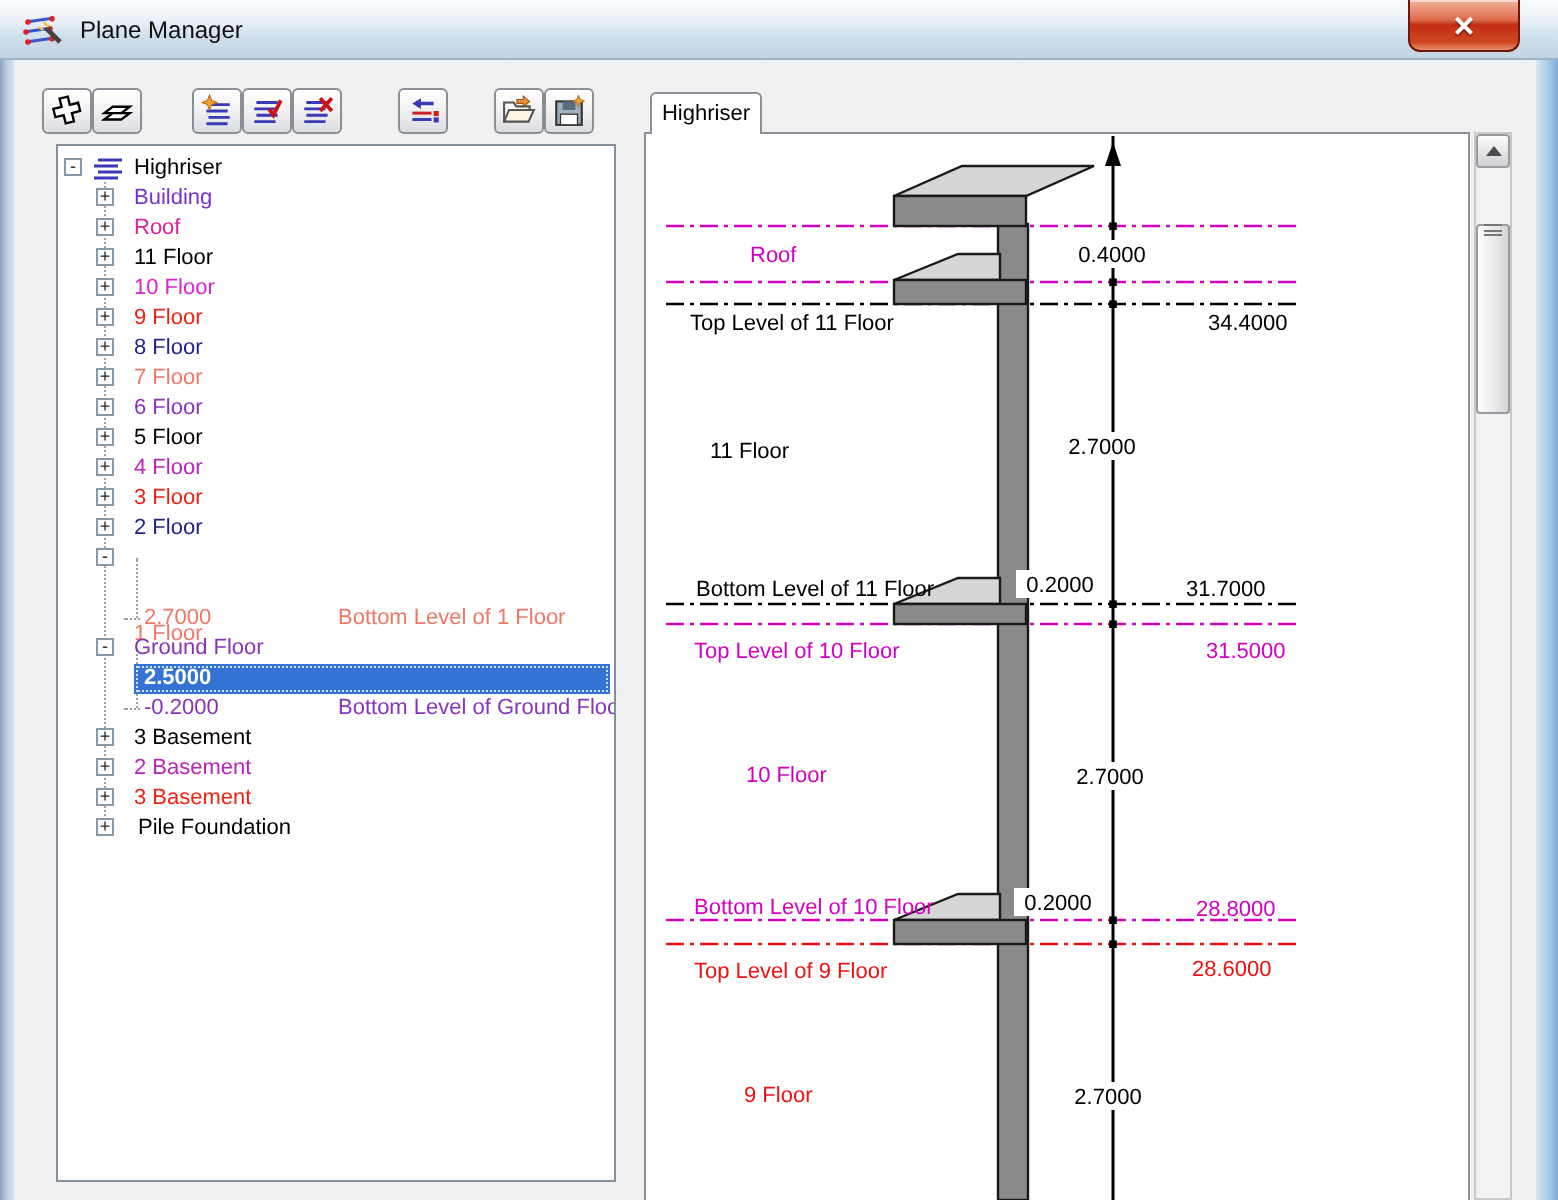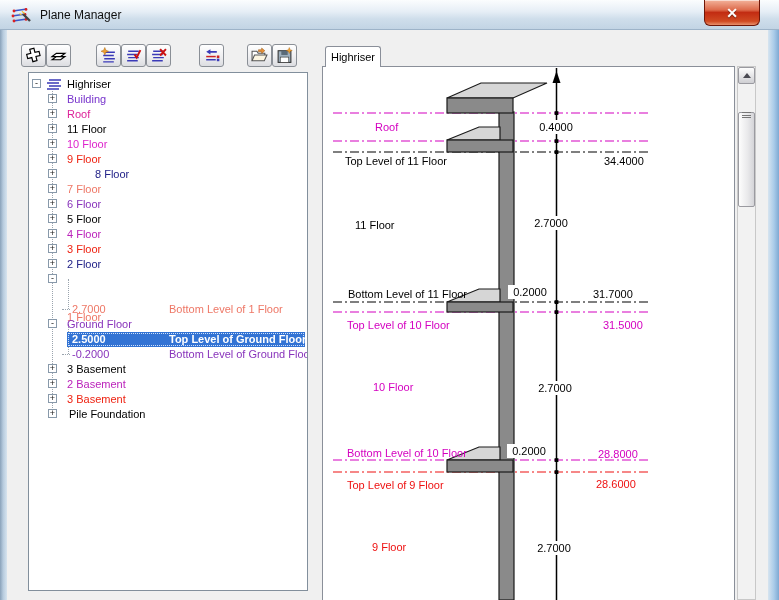--- a/index.html
+++ b/index.html
@@ -183,21 +183,21 @@
     <div class="trow" style="top:64px">
       <span class="exp exp-child">+</span>
       <span class="tlabel" style="left: 38px; color: rgb(221, 34, 204);">10 Floor</span>
     </div>
     <div class="trow" style="top:79px">
       <span class="exp exp-child">+</span>
       <span class="tlabel" style="left: 38px; color: rgb(238, 34, 17);">9 Floor</span>
     </div>
     <div class="trow" style="top:94px">
       <span class="exp exp-child">+</span>
-      <span class="tlabel" style="left: 38px; color: rgb(34, 34, 136); margin-left: 28px;">8 Floor</span>
+      <span class="tlabel" style="left: 38px; color: rgb(34, 34, 136);">8 Floor</span>
     </div>
     <div class="trow" style="top:109px">
       <span class="exp exp-child">+</span>
       <span class="tlabel" style="left: 38px; color: rgb(238, 119, 102);">7 Floor</span>
     </div>
     <div class="trow" style="top:124px">
       <span class="exp exp-child">+</span>
       <span class="tlabel" style="left: 38px; color: rgb(136, 51, 187);">6 Floor</span>
     </div>
     <div class="trow" style="top:139px">
@@ -225,21 +225,20 @@
       <span class="tval" style="color: rgb(238, 119, 102);">2.7000</span>
       <span class="tdesc" style="color: rgb(238, 119, 102);">Bottom Level of 1 Floor</span>
     </div>
     <div class="trow" style="top:244px">
       <span class="exp exp-child">-</span>
       <span class="tlabel" style="left: 38px; color: rgb(136, 51, 187);">Ground Floor</span>
     </div>
     <div class="trow leaf selected" style="top:259px">
       <div class="selbar"></div>
       <span class="tval">2.5000</span>
-      <span class="tdesc">Top Level of Ground Floor</span>
     </div>
     <div class="trow leaf" style="top:274px">
       <span class="stub"></span>
       <span class="tval" style="color: rgb(136, 51, 187);">-0.2000</span>
       <span class="tdesc" style="color: rgb(136, 51, 187);">Bottom Level of Ground Floor</span>
     </div>
     <div class="trow" style="top:289px">
       <span class="exp exp-child">+</span>
       <span class="tlabel" style="left: 38px; color: rgb(0, 0, 0);">3 Basement</span>
     </div>

